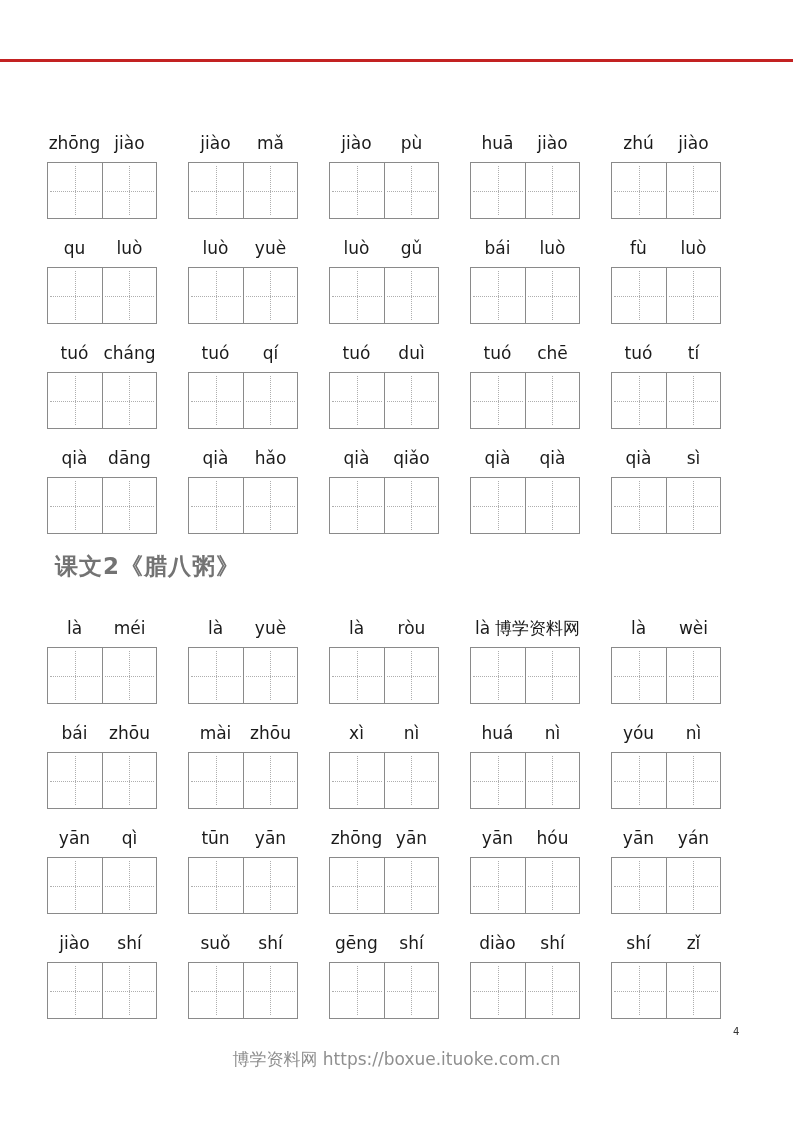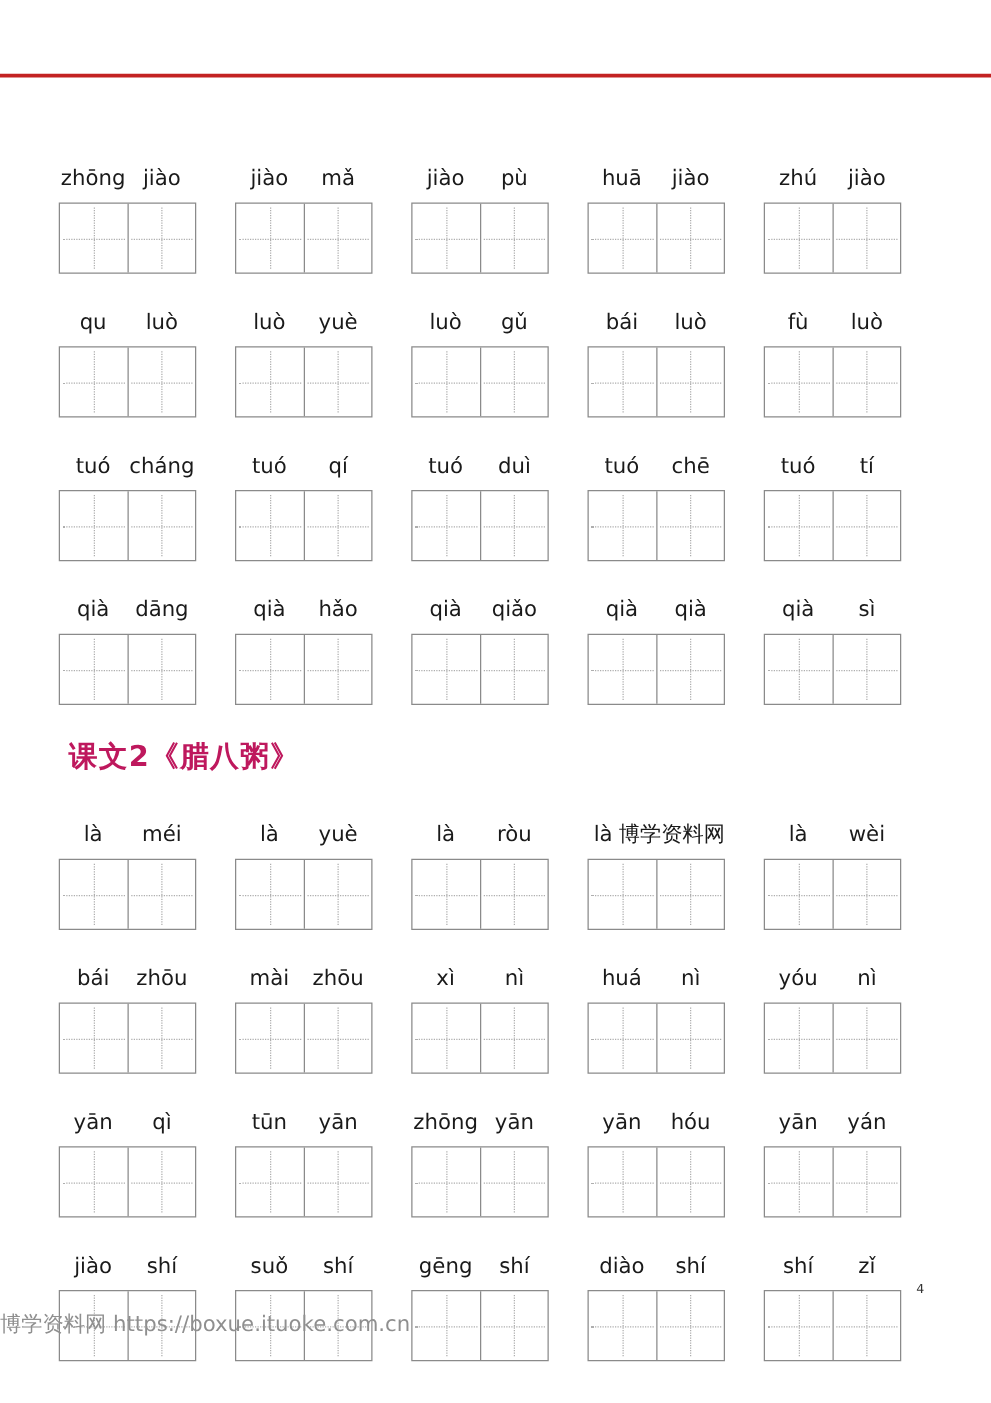--- a/index.html
+++ b/index.html
@@ -6,21 +6,21 @@
   .page {
     position:relative; width:793px; height:1122px; background:#ffffff;
     overflow:hidden;
     font-family:"DejaVu Sans","Liberation Sans",sans-serif;
   }
   .top-line {
     position:absolute; top:59px; left:0; width:793px; height:3px;
     background:#c32222;
   }
   .content { position:absolute; top:131px; left:47px; width:674px; }
-  .row { display:flex; gap:31px; margin-bottom:27px; }
+  .row { display:flex; gap:31px; margin-bottom:17px; }
   .group { width:110px; flex:0 0 110px; }
   .pinyin {
     display:flex; height:25px; line-height:25px; margin-bottom:6px;
     font-size:17px; color:#1a1a1a; white-space:nowrap;
   }
   .pinyin span { flex:1; text-align:center; }
   .box {
     display:flex; width:110px; height:57px; box-sizing:border-box;
     border:1px solid #8a8a8a; background:#fff;
   }
@@ -28,31 +28,31 @@
   .cell + .cell { border-left:1px solid #8a8a8a; }
   .cell::before {
     content:""; position:absolute; left:50%; top:3px; bottom:3px;
     border-left:1px dotted #aeaeae;
   }
   .cell::after {
     content:""; position:absolute; top:50%; left:2px; right:2px;
     border-top:1px dotted #aeaeae;
   }
   .section-title {
-    font-size:23px; font-weight:bold; color:#be185d;
+    font-size:23px; font-weight:bold; color:#737373;
     line-height:30px; margin:14px 0 35px 8px;
     letter-spacing:1px;
   }
   .corner-mark {
     position:absolute; left:733px; top:1026px;
     font-size:10px; color:#333;
   }
   .footer {
     position:absolute; top:1048px; left:0; width:793px;
-    font-size:17px; color:#8f8f8f;
+    text-align:center; font-size:17px; color:#8f8f8f;
   }
 </style>
 </head>
 <body>
 
 <div class="page" style="background: rgb(255, 255, 255);">
   <div class="top-line" style="background: rgb(195, 34, 34);"></div>
   <div class="content" id="content">
       <div class="row">
         <div class="group">

